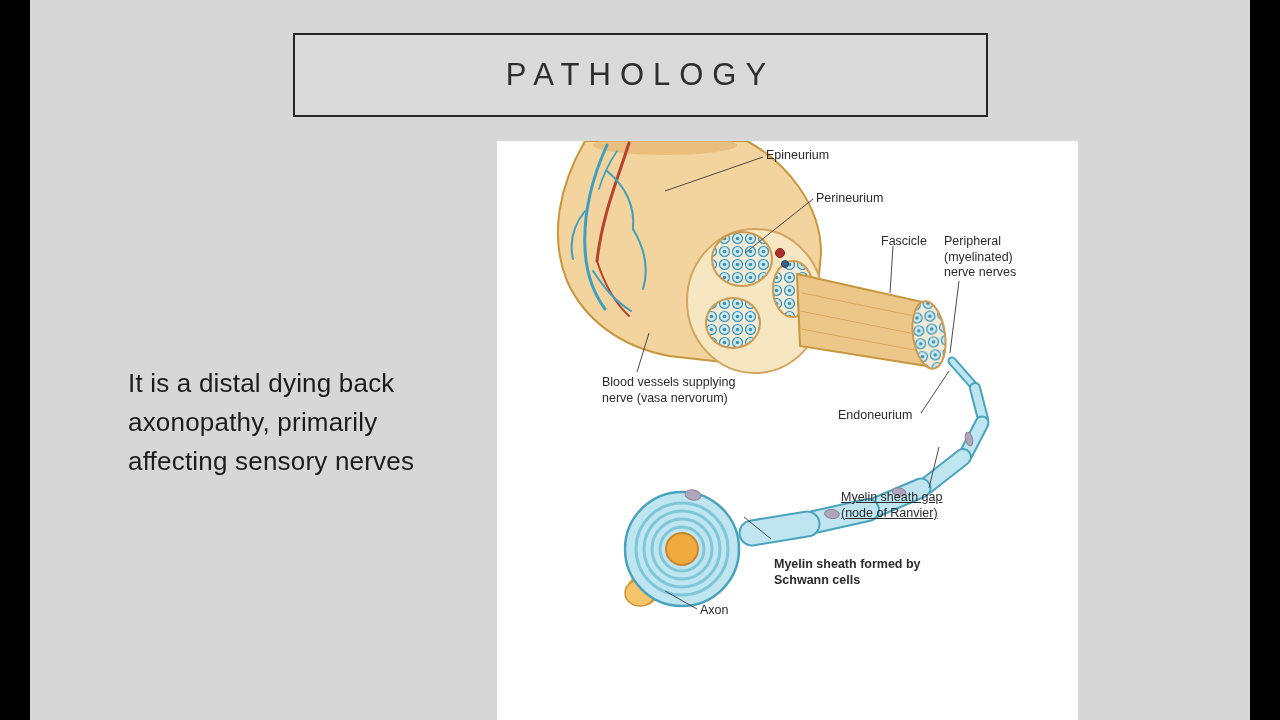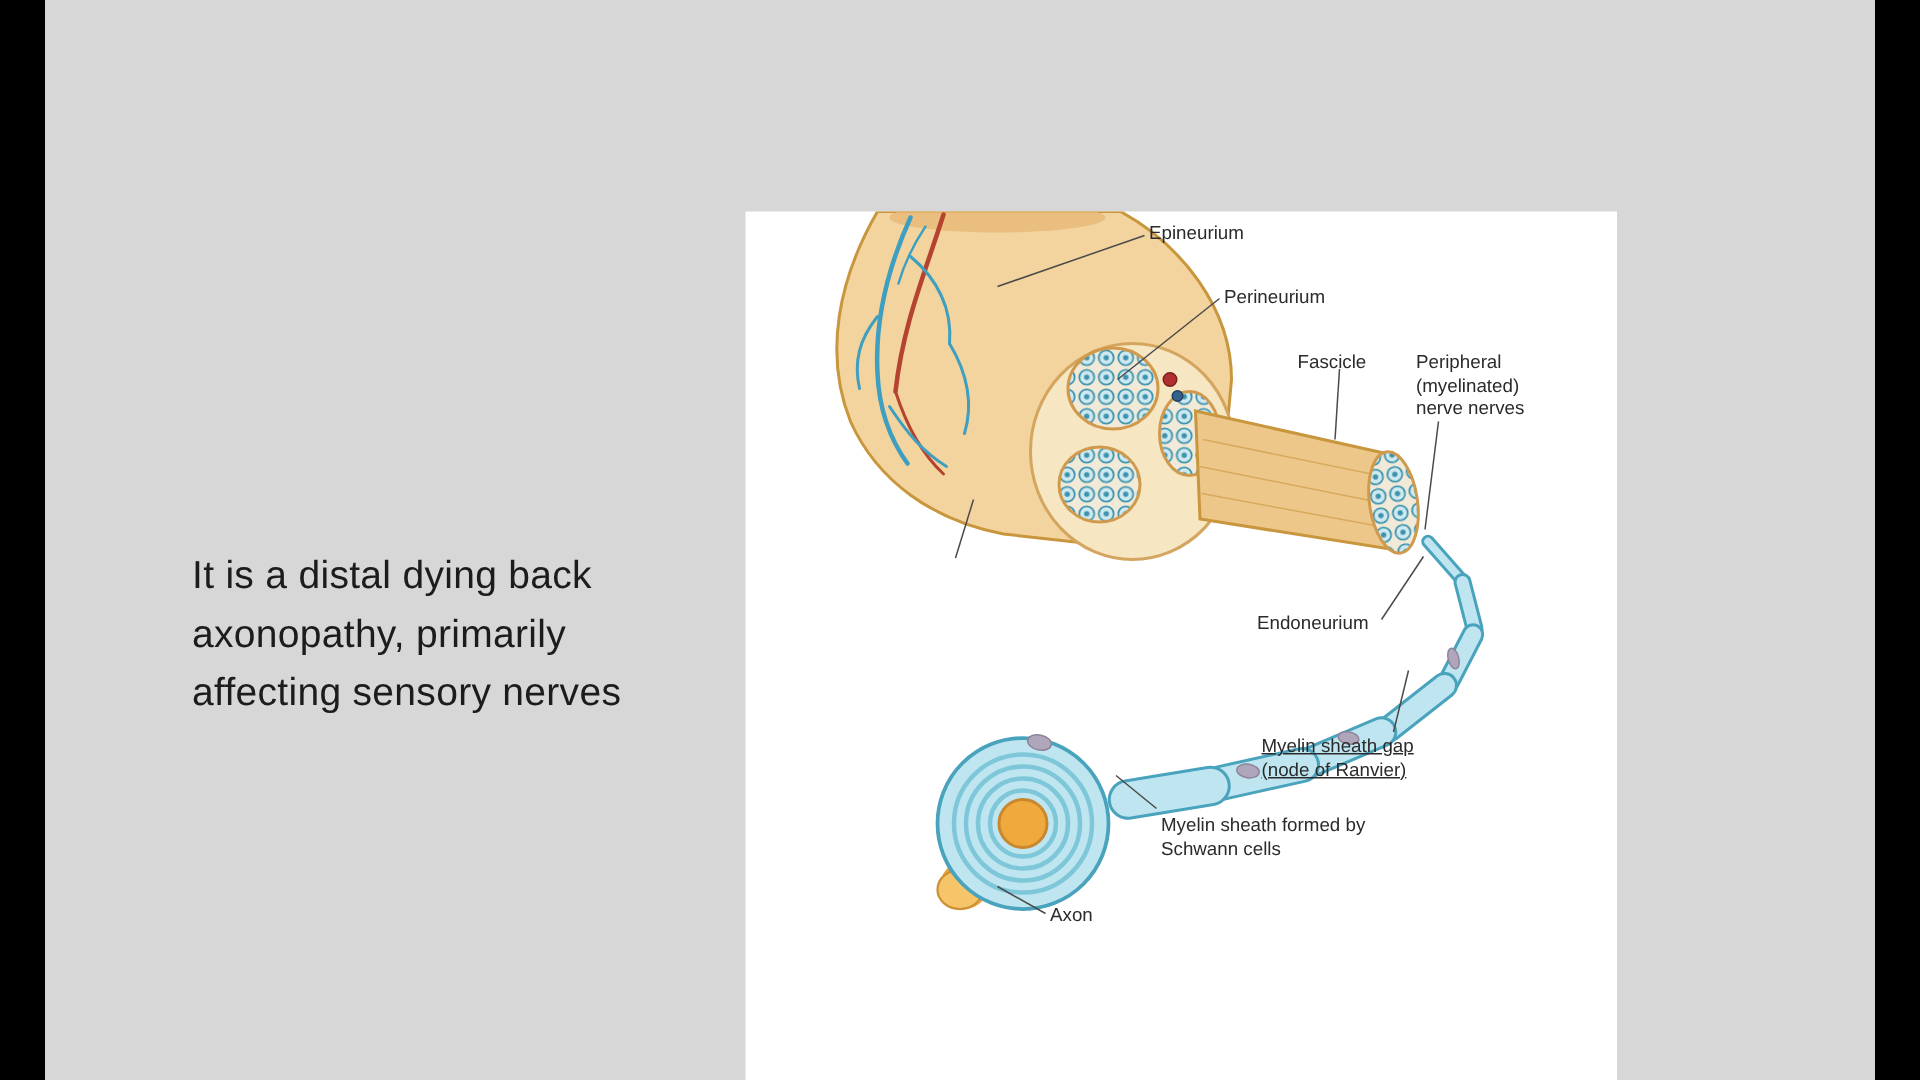--- a/index.html
+++ b/index.html
@@ -34,20 +34,23 @@
   .dlabel{
     position:absolute;font-size:12.5px;line-height:15.5px;color:#2b2b2b;
     white-space:pre-line;
   }
 </style>
 </head>
 <body>
 
 <div class="slide">
 
+  <div class="title-box">
+    <h1>PATHOLOGY</h1>
+  </div>
 
   <div class="body-text">It is a distal dying back
 axonopathy, primarily
 affecting sensory nerves</div>
 
   <div class="diagram">
     <svg width="581" height="491" viewBox="0 0 581 491">
       <defs>
         <pattern id="fibers" width="13" height="13" patternUnits="userSpaceOnUse">
           <rect width="13" height="13" fill="#f2ead8"></rect>
@@ -129,25 +132,27 @@
         <line x1="140" y1="231" x2="152" y2="192"></line>
         <line x1="424" y1="272" x2="452" y2="230"></line>
         <line x1="432" y1="347" x2="442" y2="306"></line>
         <line x1="274" y1="398" x2="247" y2="376"></line>
         <line x1="200" y1="468" x2="168" y2="450"></line>
       </g>
     </svg>
 
     <div class="dlabel" style="left:269px;top:7px;">Epineurium</div>
     <div class="dlabel" style="left:319px;top:50px;">Perineurium</div>
-    <div class="dlabel" style="left:368px;top:93px;">Fascicle</div>
+    <div class="dlabel" style="left:384px;top:93px;">Fascicle</div>
     <div class="dlabel" style="left:447px;top:93px;">Peripheral
 (myelinated)
 nerve nerves</div>
+    <div class="dlabel" style="left:105px;top:234px;">Blood vessels supplying
+nerve (vasa nervorum)</div>
     <div class="dlabel" style="left:341px;top:267px;">Endoneurium</div>
     <div class="dlabel" style="left:344px;top:349px;text-decoration:underline;">Myelin sheath gap
 (node of Ranvier)</div>
-    <div class="dlabel" style="left:277px;top:402px;">Myelin sheath formed by
+    <div class="dlabel" style="left:277px;top:416px;font-weight:bold;">Myelin sheath formed by
 Schwann cells</div>
     <div class="dlabel" style="left:203px;top:462px;">Axon</div>
   </div>
 
 </div>
 
 </body></html>

